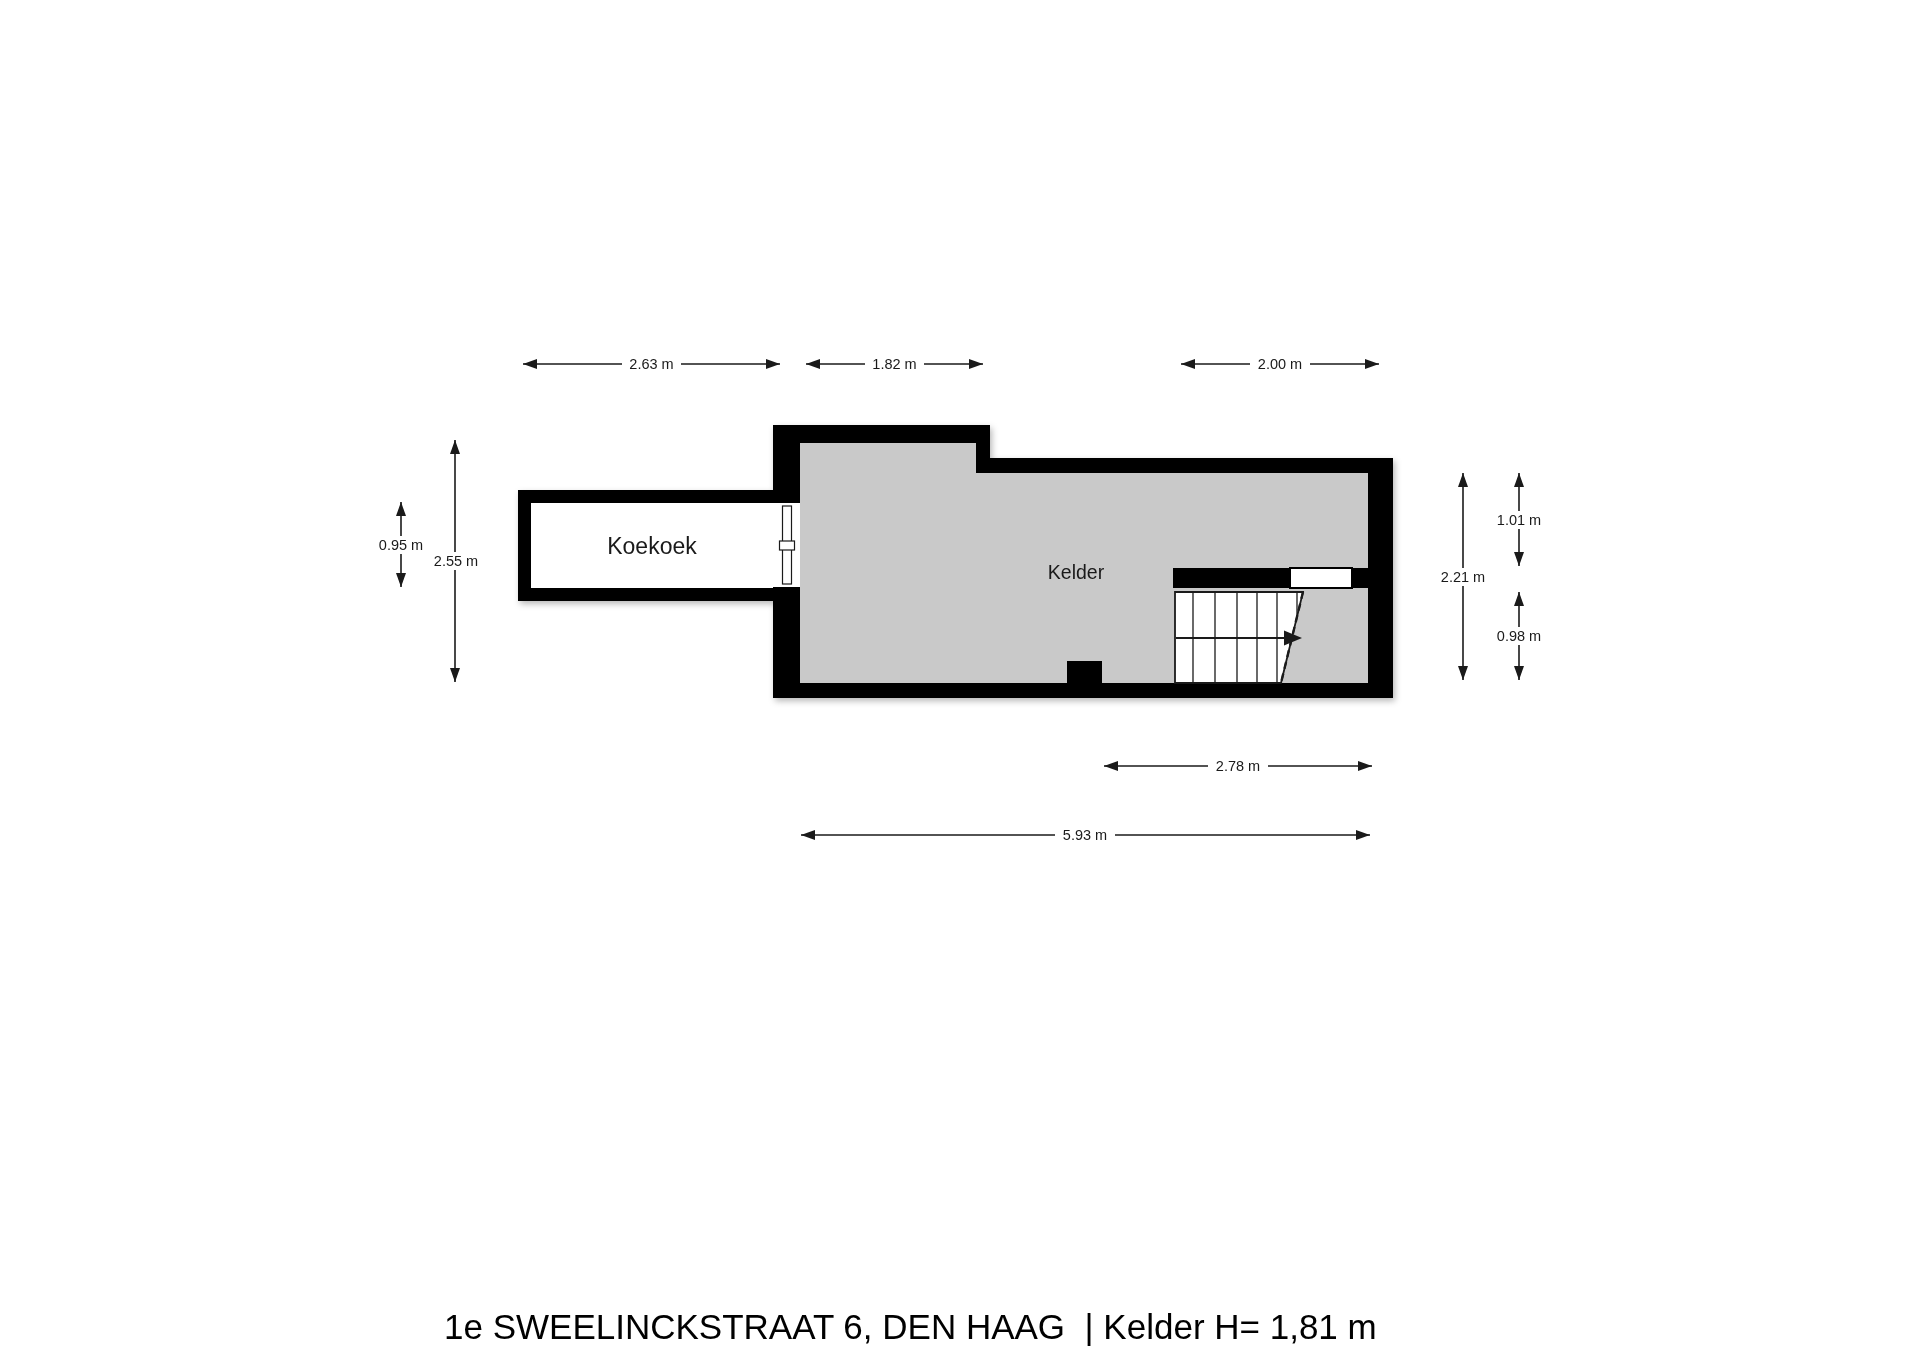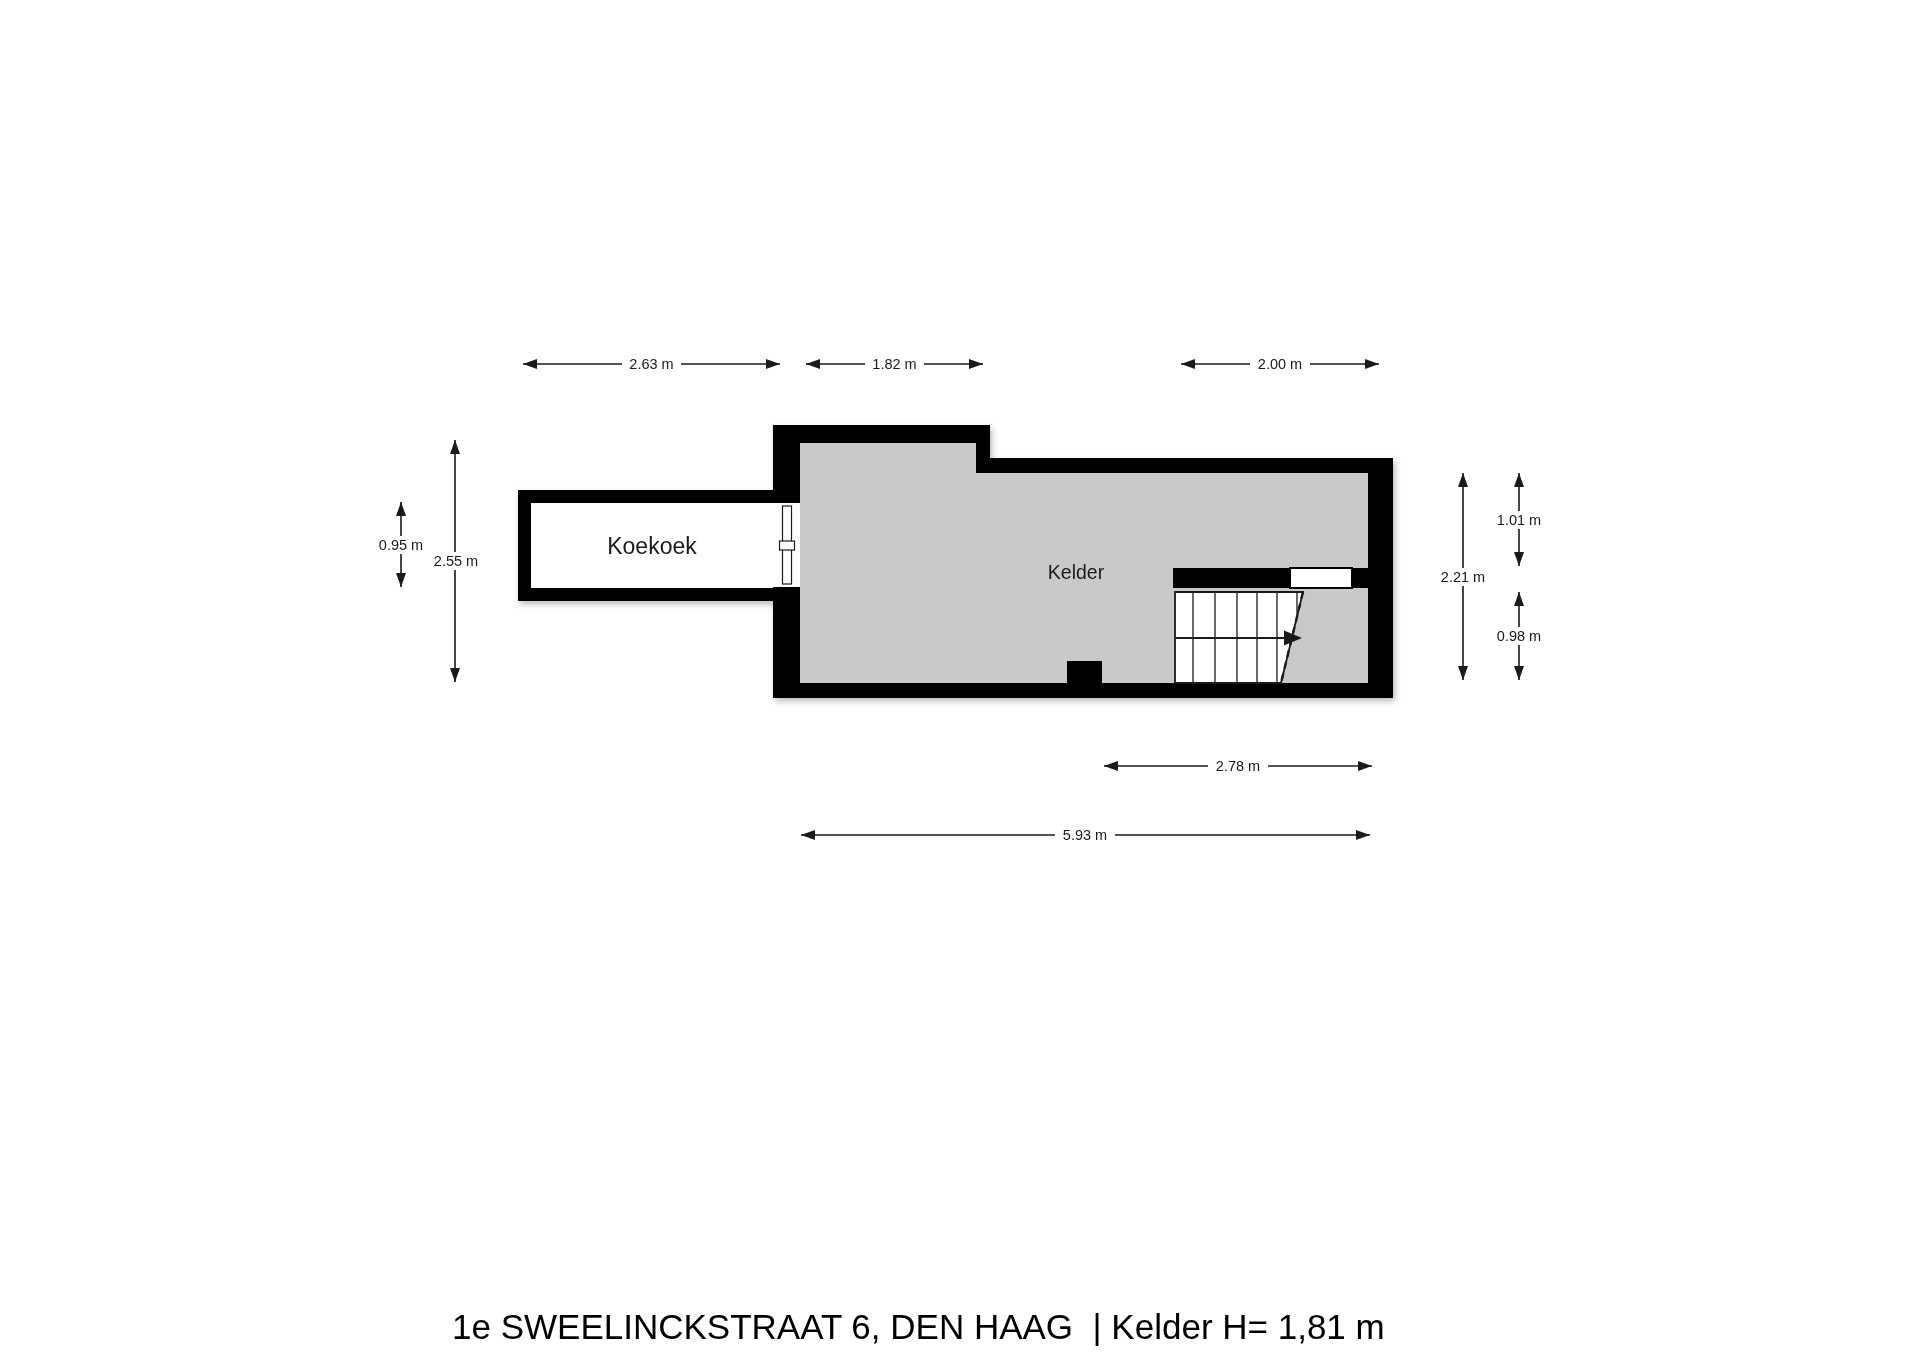--- a/index.html
+++ b/index.html
@@ -25,21 +25,20 @@
   }
   .room-label.koekoek{font-size:23px;}
   .room-label.kelder{font-size:19.5px;}
   .tread{stroke:#1a1a1a;stroke-width:1.3;}
   .title-text{
     position:absolute;
     left:444px;top:1308px;
     font-size:35px;line-height:1.1;
     color:#000000;
     white-space:pre;
-    margin-left:8px;
   }
 </style>
 </head>
 <body>
 
 <div class="canvas">
 
   <svg width="1920" height="1358" viewBox="0 0 1920 1358">
     <defs>
       <marker id="arrow" markerUnits="userSpaceOnUse" markerWidth="15" markerHeight="10" refX="14" refY="5" orient="auto-start-reverse">

